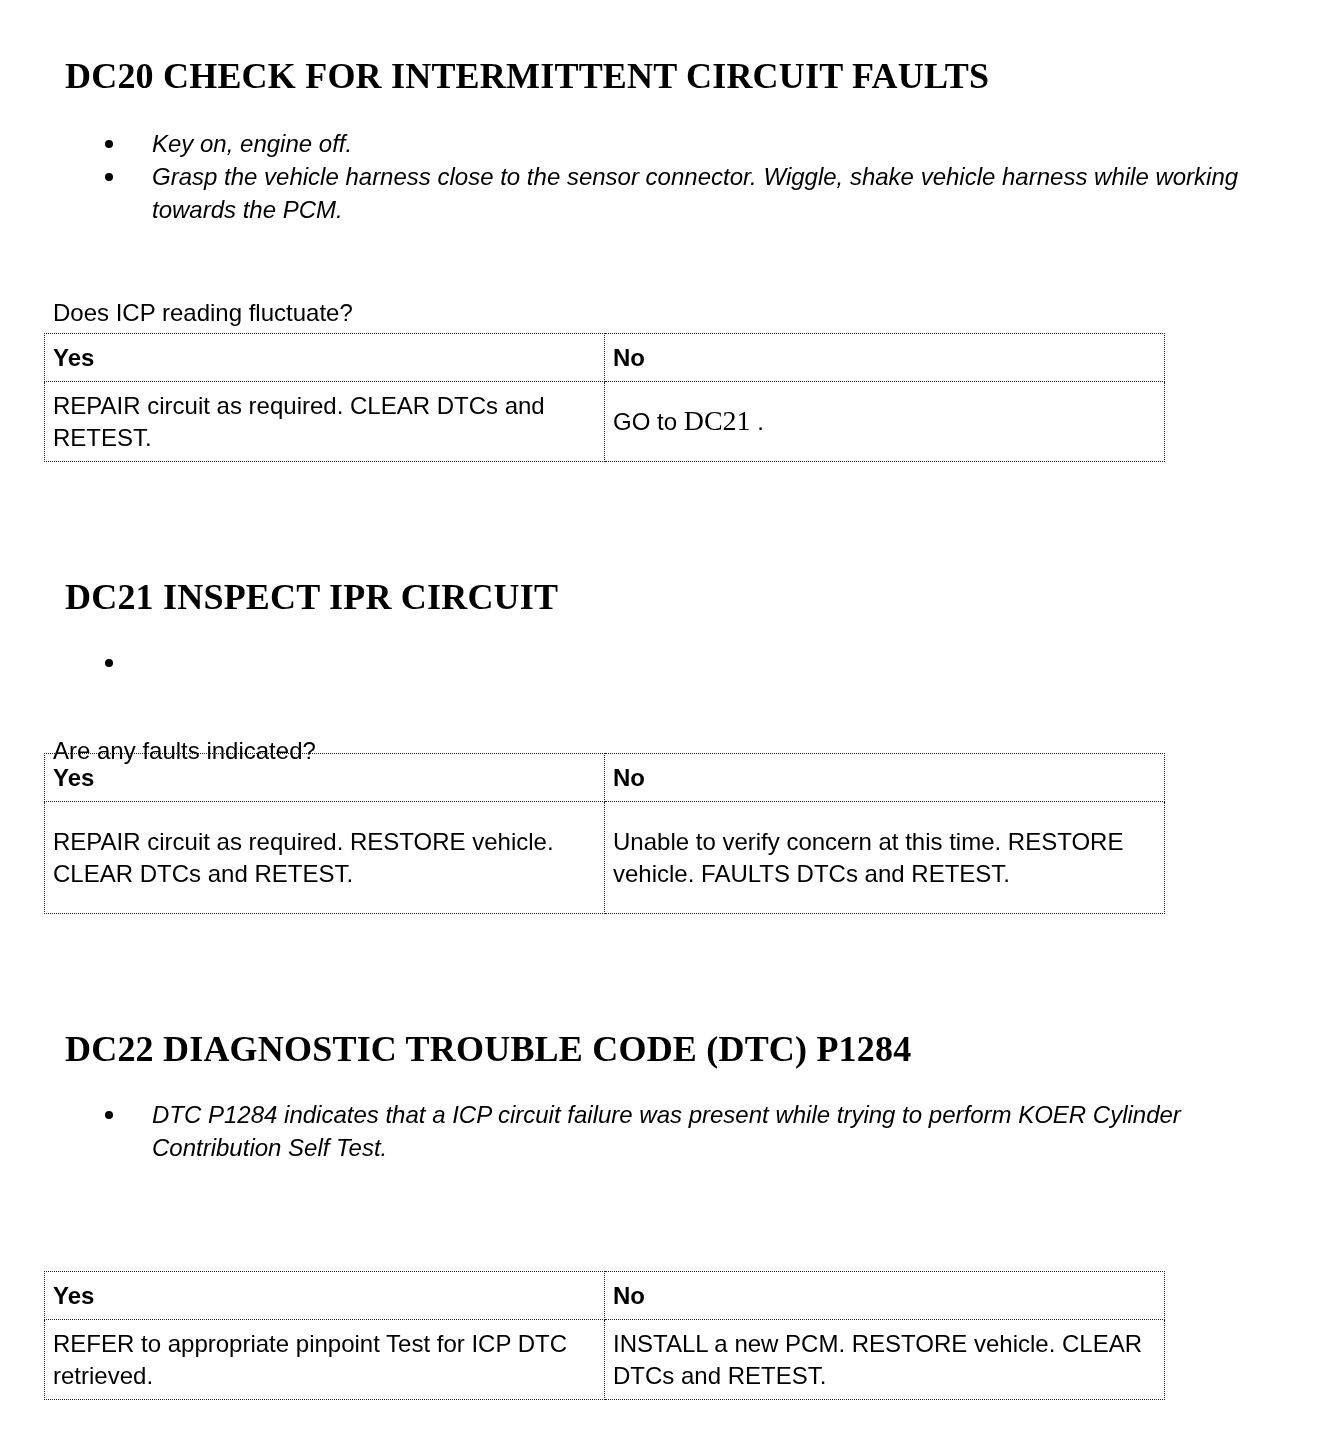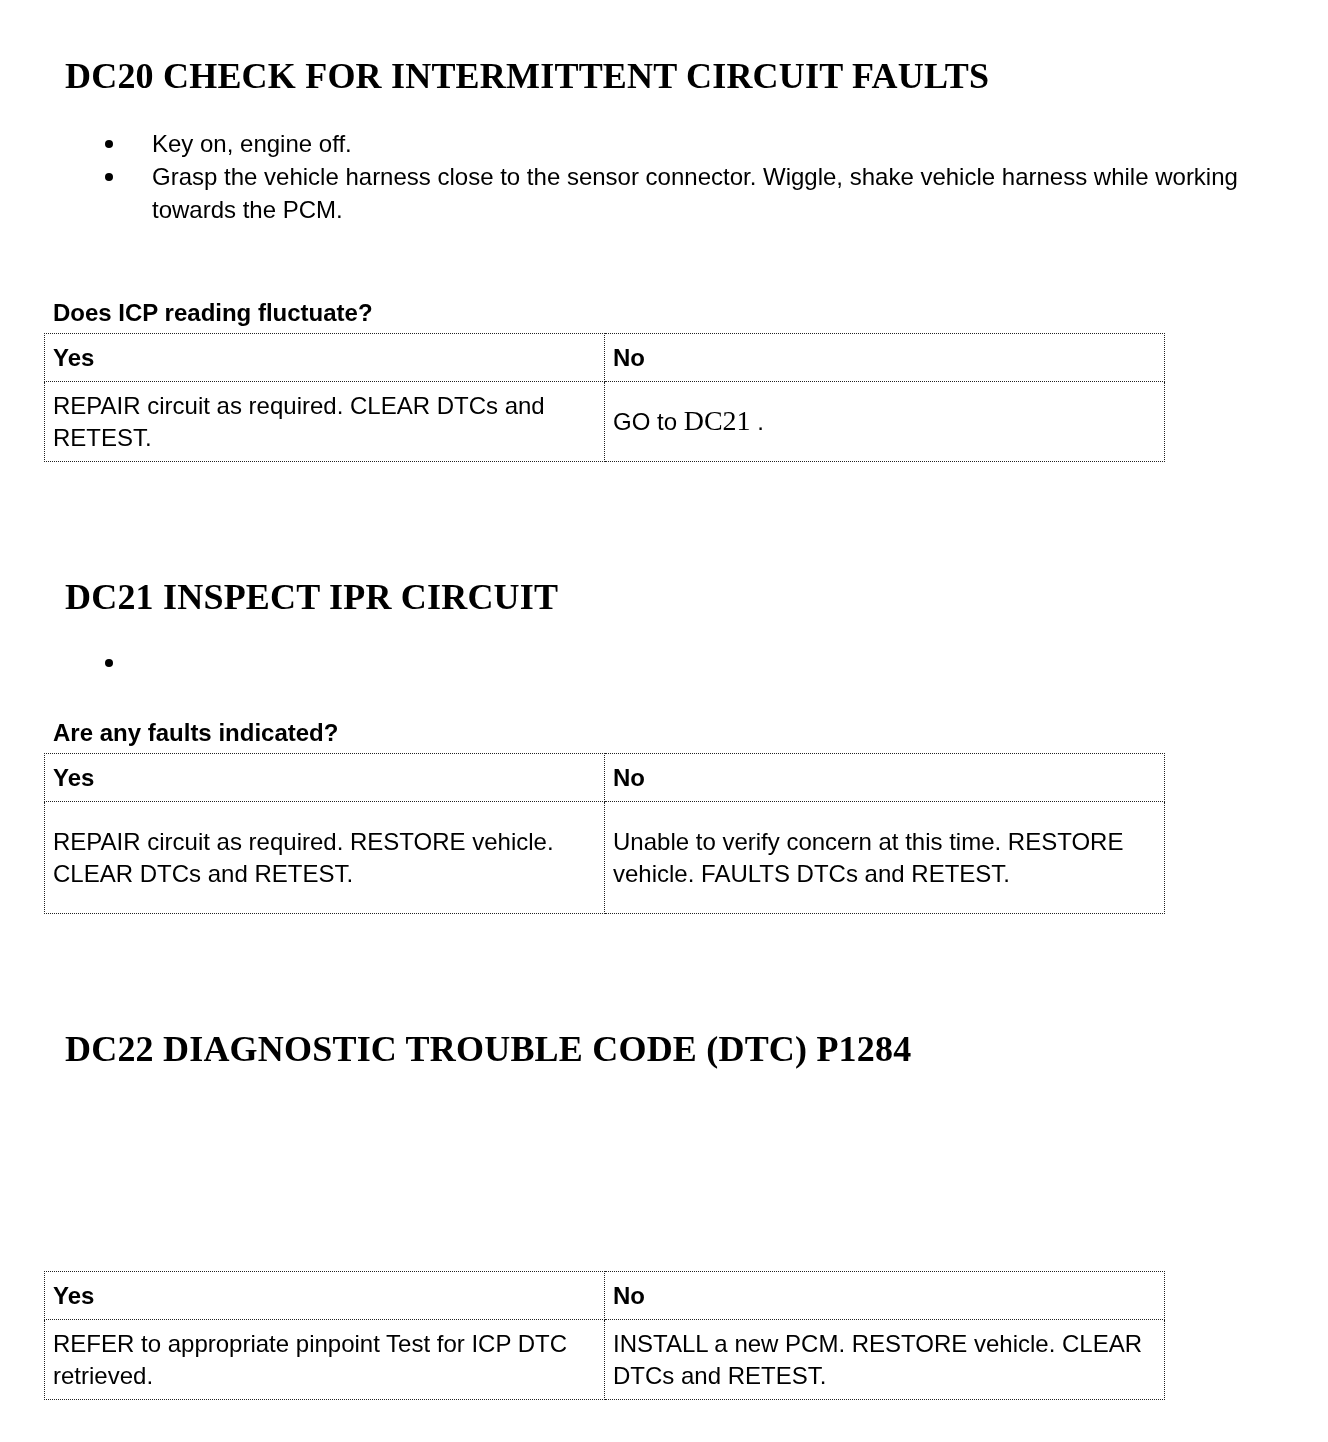--- a/index.html
+++ b/index.html
@@ -15,29 +15,29 @@
       white-space: nowrap;
     }
     ul.steps {
       list-style: none;
       margin: 0; padding: 0;
       position: absolute; left: 0; width: 1230px;
       font-family: "Liberation Sans", sans-serif;
       font-size: 24px;
       line-height: 33px;
     }
-    ul.steps li { position: relative; padding-left: 99px; }
+    ul.steps li { position: relative; padding-left: 99px; font-style: italic; }
     ul.steps li .bullet {
       position: absolute; left: 52px; top: 13px;
       width: 8px; height: 8px; border-radius: 50%; background: #000;
     }
     .question {
       position: absolute; left: 0;
       font-family: "Liberation Sans", sans-serif;
-      font-weight: bold; font-size: 24px; line-height: 28px;
+      font-weight: normal; font-size: 24px; line-height: 28px;
       white-space: nowrap;
     }
     table.answers {
       position: absolute; left: -9px;
       width: 1121px;
       border-collapse: collapse;
       font-family: "Liberation Sans", sans-serif;
       font-size: 24px; line-height: 32px;
     }
     table.answers th, table.answers td {
@@ -73,40 +73,41 @@
       </tr>
     </tbody>
   </table>
 </div>
 
 <div class="section" style="top:565px;">
   <h2 class="title">DC21 INSPECT IPR CIRCUIT</h2>
   <ul class="steps" style="top:81px;">
     <li><span class="bullet"></span></li>
   </ul>
-  <div class="question" style="top:154px;">Are any faults indicated?</div>
+  <div class="question" style="top:172px;">Are any faults indicated?</div>
   <table class="answers" style="top:188px;">
     <thead>
       <tr>
         <th>Yes</th>
         <th>No</th>
       </tr>
     </thead>
     <tbody>
       <tr style="height:112px;">
         <td>REPAIR circuit as required. RESTORE vehicle. CLEAR DTCs and RETEST.</td>
         <td>Unable to verify concern at this time. RESTORE vehicle. FAULTS DTCs and RETEST.</td>
       </tr>
     </tbody>
   </table>
 </div>
 
 <div class="section" style="top:1017px;">
   <h2 class="title">DC22 DIAGNOSTIC TROUBLE CODE (DTC) P1284</h2>
   <ul class="steps" style="top:81px;">
+    <li><span class="bullet"></span><span>DTC P1284 indicates that a ICP circuit failure was present while trying to perform KOER Cylinder Contribution Self Test.</span></li>
   </ul>
   <table class="answers" style="top:254px;">
     <thead>
       <tr>
         <th>Yes</th>
         <th>No</th>
       </tr>
     </thead>
     <tbody>
       <tr style="height:80px;">

